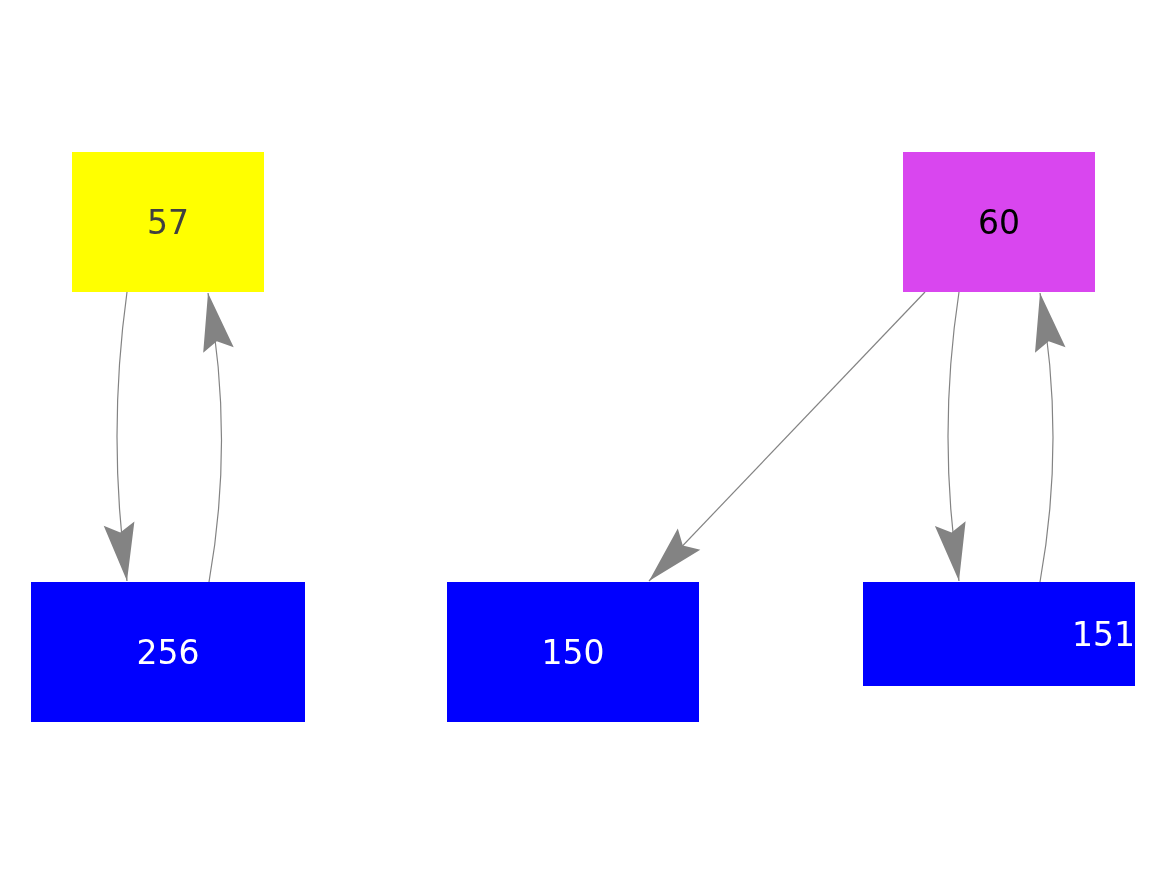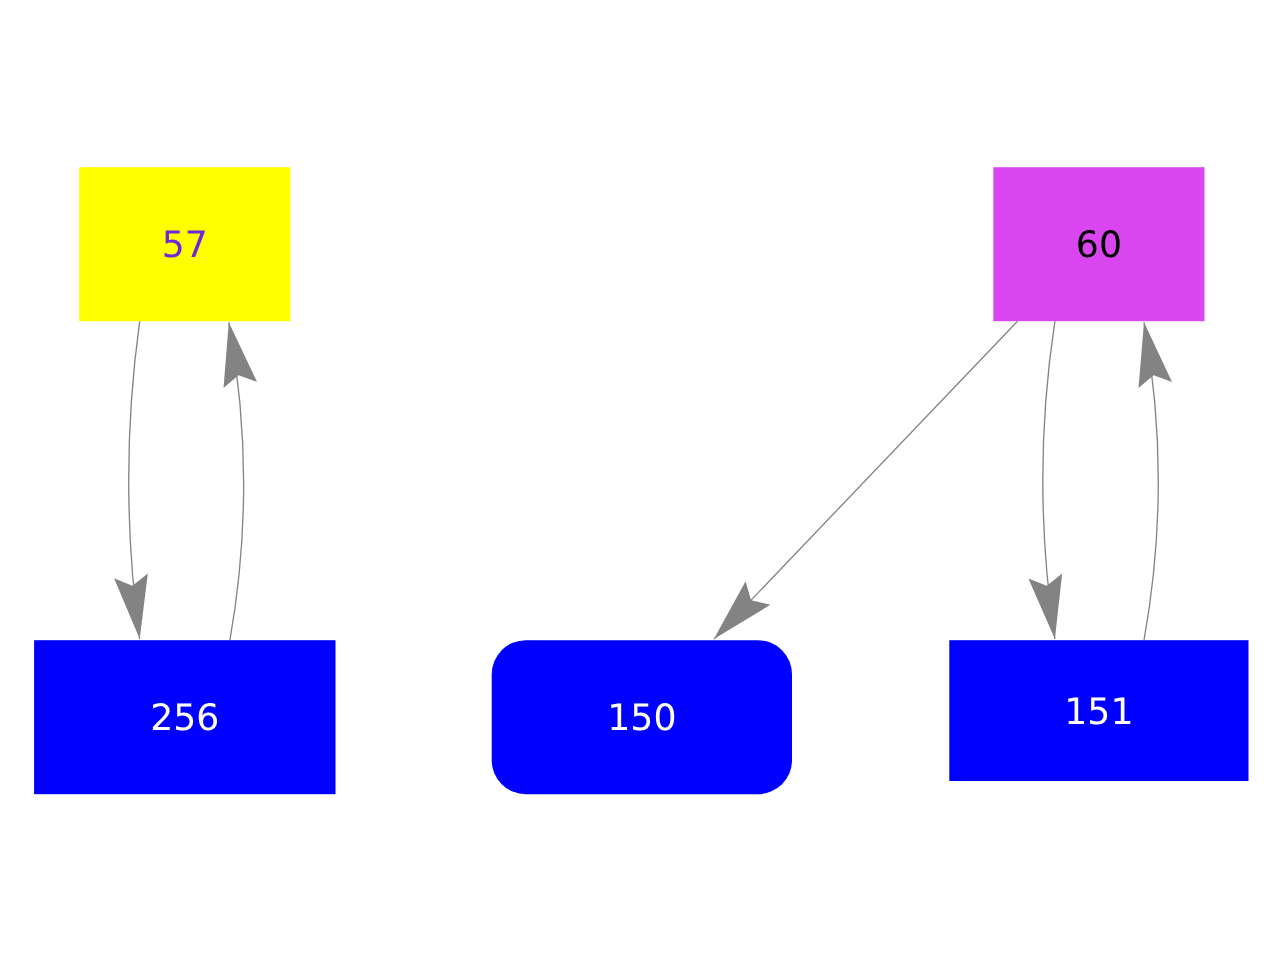--- a/index.html
+++ b/index.html
@@ -41,28 +41,28 @@
       <polygon points="127.0,581.0 103.7,525.7 120.3,532.5 134.4,521.4" fill="#838383"></polygon>
       <path d="M 209 582 Q 234.4998443519203 437.4100351406508 208 293" fill="none" stroke="#838383" stroke-width="1.2"></path>
       <polygon points="208.0,293.0 233.7,347.2 216.8,341.2 203.2,352.8" fill="#838383"></polygon>
       <path d="M 925 292 Q 787 436.5 649 581" fill="none" stroke="#838383" stroke-width="1.2"></path>
       <polygon points="649.0,581.0 677.8,528.4 682.8,545.6 700.3,549.8" fill="#838383"></polygon>
       <path d="M 959 292 Q 937 436.5 959 581" fill="none" stroke="#838383" stroke-width="1.2"></path>
       <polygon points="959.0,581.0 934.9,526.0 951.6,532.6 965.6,521.3" fill="#838383"></polygon>
       <path d="M 1040 582 Q 1066 437.5 1040 293" fill="none" stroke="#838383" stroke-width="1.2"></path>
       <polygon points="1040.0,293.0 1065.5,347.3 1048.7,341.2 1035.0,352.8" fill="#838383"></polygon>
     </svg>
-<div class="node" style="left: 72px; top: 152px; width: 192px; height: 140px; background: rgb(255, 255, 0); color: #6d28d9;">
+<div class="node" style="left: 72px; top: 152px; width: 192px; height: 140px; background: rgb(255, 255, 0); color: #404040;">
     <span class="label">57</span>
   </div>
     <div class="node" style="left: 903px; top: 152px; width: 192px; height: 140px; background: #d946ef; color: rgb(0, 0, 0);">
     <span class="label">60</span>
   </div>
     <div class="node" style="left: 31px; top: 582px; width: 274px; height: 140px; background: rgb(0, 0, 255); color: rgb(255, 255, 255);">
     <span class="label">256</span>
   </div>
-    <div class="node" style="left: 447px; top: 582px; width: 273px; height: 140px; background: rgb(0, 0, 255); color: rgb(255, 255, 255); border-radius: 31px;">
+    <div class="node" style="left: 447px; top: 582px; width: 252px; height: 140px; background: rgb(0, 0, 255); color: rgb(255, 255, 255);">
     <span class="label">150</span>
   </div>
-    <div class="node" style="left: 863px; top: 582px; width: 272px; height: 128px; background: rgb(0, 0, 255); color: rgb(255, 255, 255);">
+    <div class="node" style="left: 863px; top: 582px; width: 272px; height: 104px; background: rgb(0, 0, 255); color: rgb(255, 255, 255); justify-content: flex-end;">
     <span class="label">151</span>
   </div>
   </div>
 
 </body></html>

